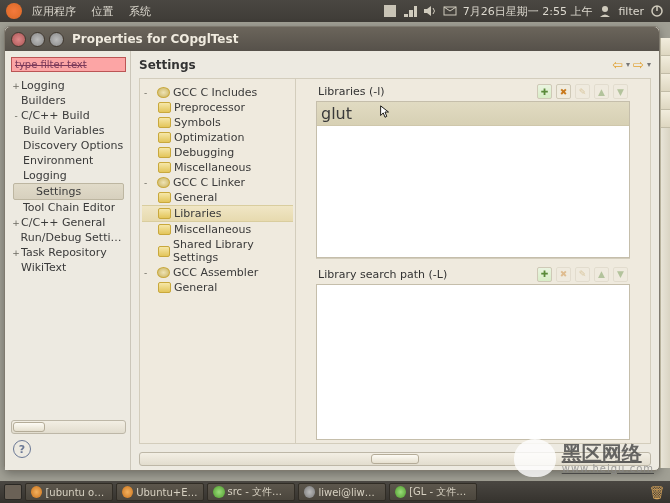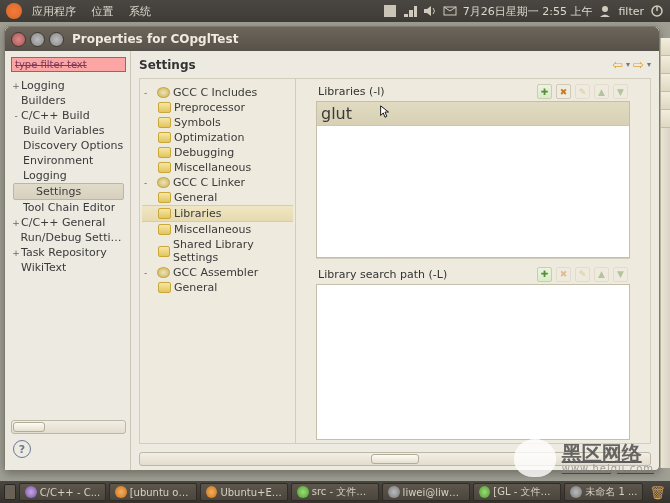--- a/index.html
+++ b/index.html
@@ -332,44 +332,36 @@
   <div class="mush"></div>
   <div>
     <div class="txt">黑区网络</div>
     <div class="sub">www.heigu.com</div>
   </div>
 </div>
 
 <div class="taskbar">
   <div class="show-d"></div>
   <div id="tasks" style="display:flex;gap:3px;">
-      <div class="task pur">
-        <span class="dot"></span>
-        <span class="tl">C/C++ - C...</span>
-      </div>
       <div class="task ff">
         <span class="dot"></span>
         <span class="tl">[ubuntu op...</span>
       </div>
       <div class="task ff">
         <span class="dot"></span>
         <span class="tl">Ubuntu+Ec...</span>
       </div>
       <div class="task grn">
         <span class="dot"></span>
         <span class="tl">src - 文件浏...</span>
       </div>
       <div class="task gray">
         <span class="dot"></span>
         <span class="tl">liwei@liwei...</span>
       </div>
       <div class="task grn">
         <span class="dot"></span>
         <span class="tl">[GL - 文件浏...</span>
-      </div>
-      <div class="task gray">
-        <span class="dot"></span>
-        <span class="tl">未命名 1 ...</span>
       </div>
     </div>
   <div class="spacer2"></div>
   <div class="trash">🗑</div>
 </div>
 
 </body></html>

